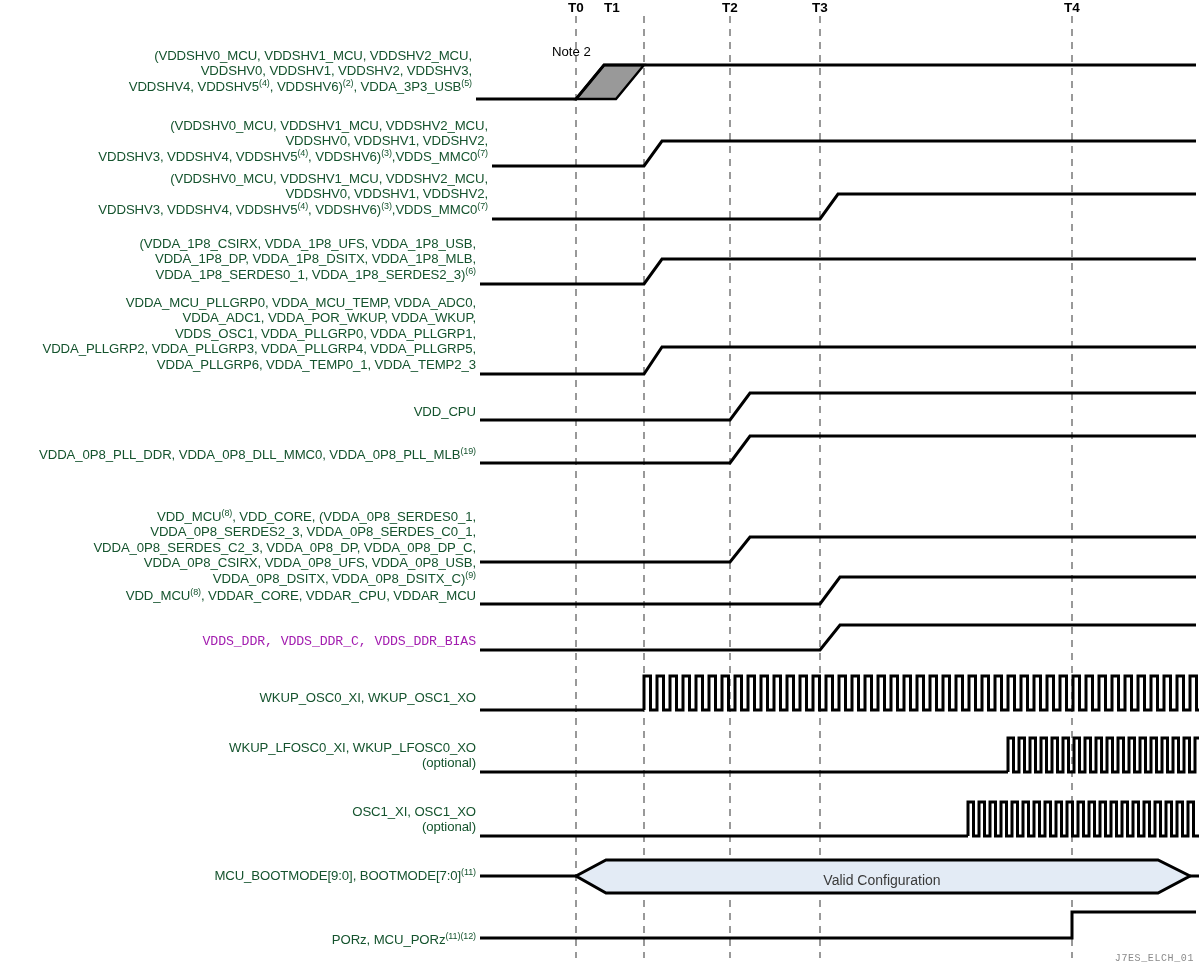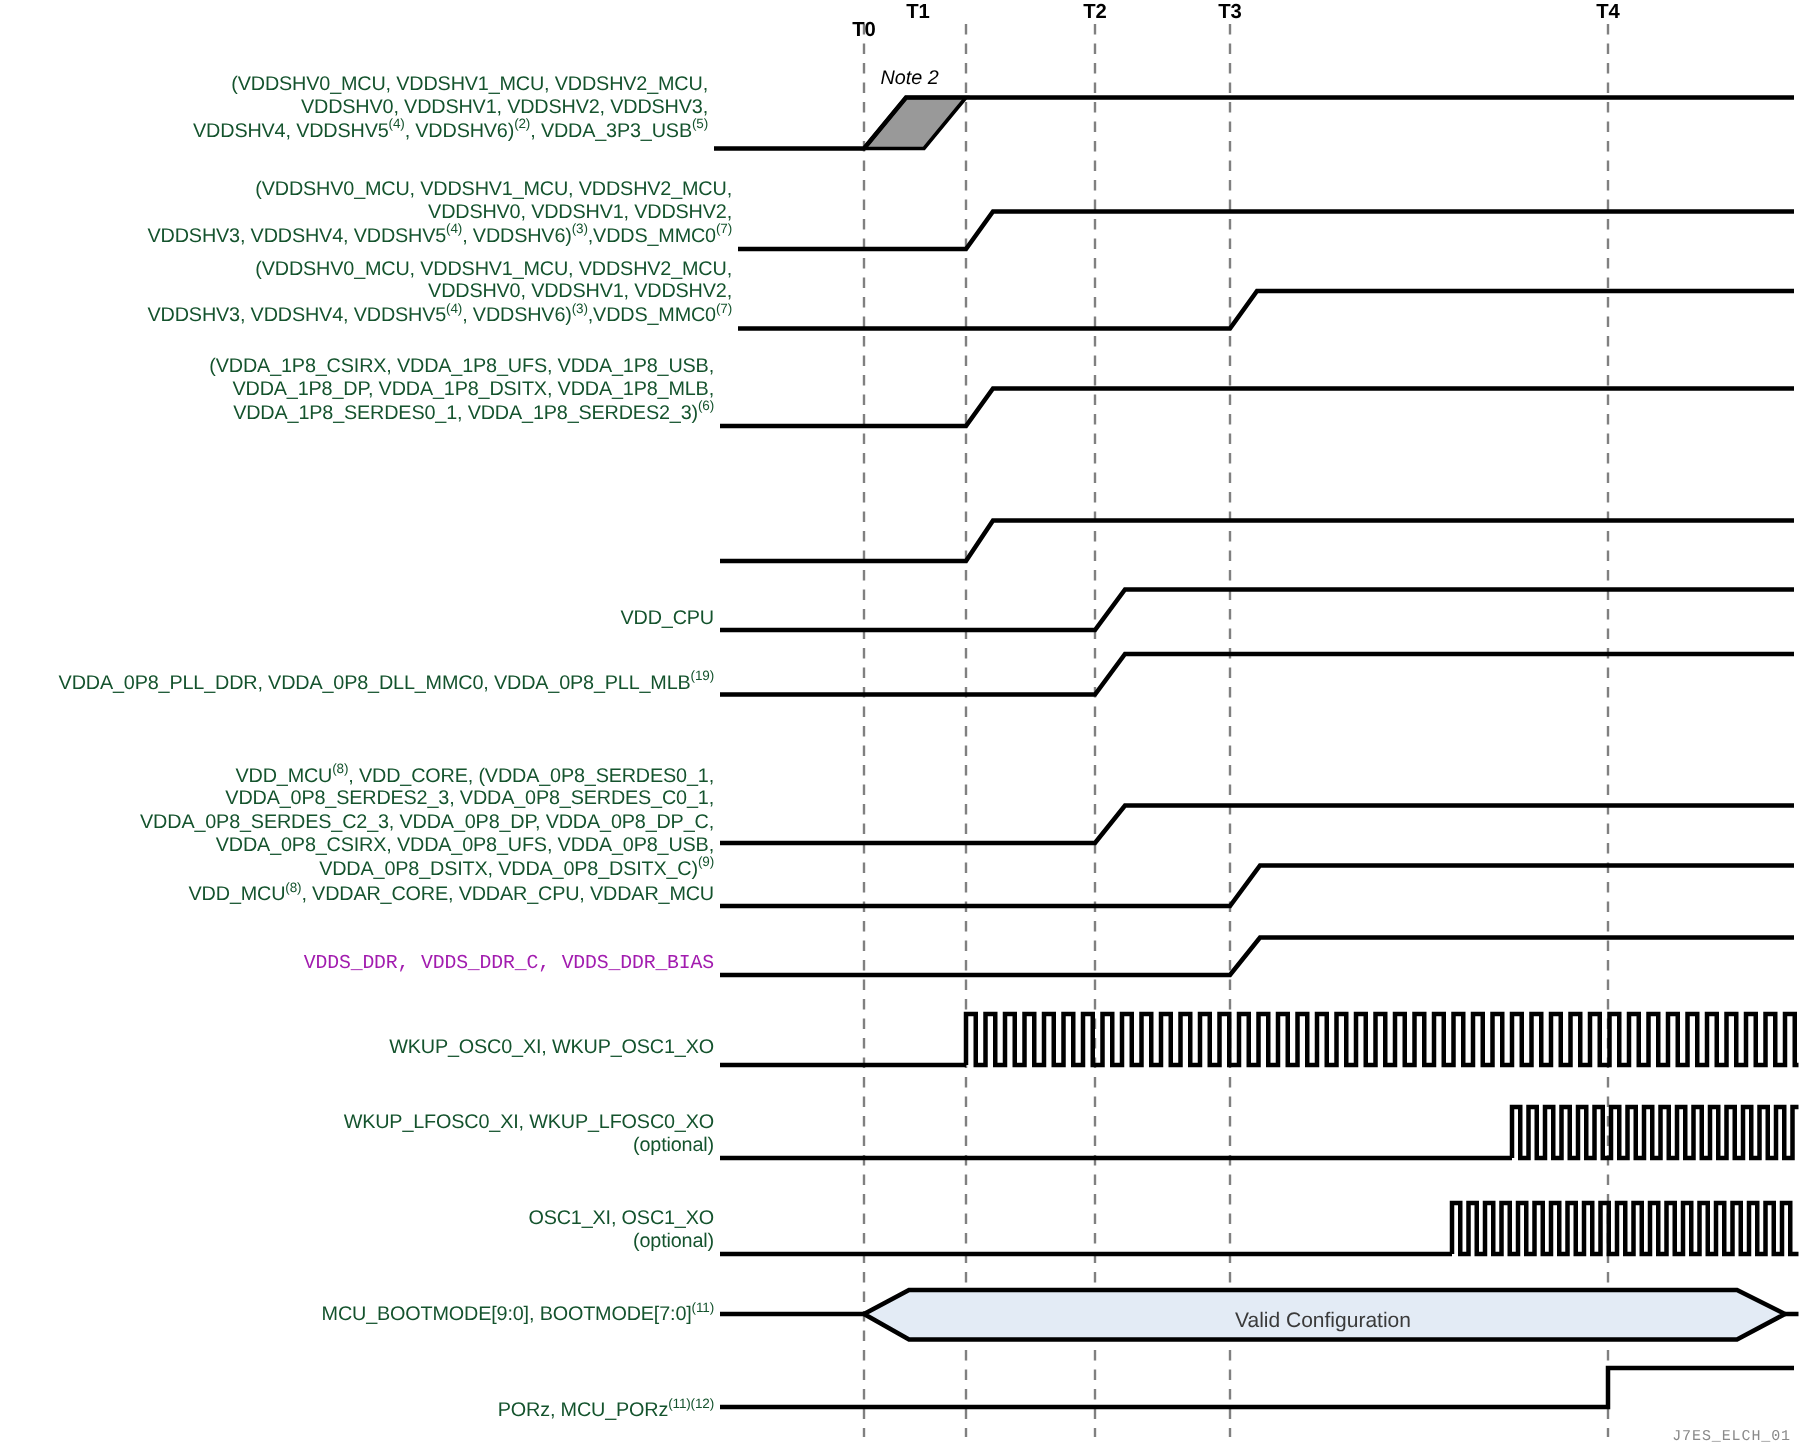--- a/index.html
+++ b/index.html
@@ -153,36 +153,37 @@
       <path d="M1190,876 L1199,876" fill="none" stroke="#000000" stroke-width="3"></path>
       <text class="hex-text" x="882" y="881" text-anchor="middle" dominant-baseline="middle">Valid Configuration</text>
     </g>
 
     <g fill="none" stroke="#000000" stroke-width="3">
       <path d="M480,938 L1072,938 L1072,912 L1196,912"></path>
     </g>
 
   </svg>
 
-  <div class="time-tick-label" style="left:556px; top:0px; width:40px;margin-top:12px;">T0</div>
+  <div class="time-tick-label" style="left:556px; top:0px; width:40px;">T0</div>
   <div class="time-tick-label" style="left:592px; top:0px; width:40px;">T1</div>
   <div class="time-tick-label" style="left:710px; top:0px; width:40px;">T2</div>
   <div class="time-tick-label" style="left:800px; top:0px; width:40px;">T3</div>
   <div class="time-tick-label" style="left:1052px; top:0px; width:40px;">T4</div>
 
-  <div class="note-label" style="left:587px; top:44px;font-style:italic;">Note 2</div>
+  <div class="note-label" style="left:552px; top:44px;">Note 2</div>
 
   <div class="row-label" style="left:60px; top:48px; width:412px;">(VDDSHV0_MCU, VDDSHV1_MCU, VDDSHV2_MCU,<br>VDDSHV0, VDDSHV1, VDDSHV2, VDDSHV3,<br>VDDSHV4, VDDSHV5<span class="sup">(4)</span>, VDDSHV6)<span class="sup">(2)</span>, VDDA_3P3_USB<span class="sup">(5)</span></div>
 
   <div class="row-label" style="left:60px; top:118px; width:428px;">(VDDSHV0_MCU, VDDSHV1_MCU, VDDSHV2_MCU,<br>VDDSHV0, VDDSHV1, VDDSHV2,<br>VDDSHV3, VDDSHV4, VDDSHV5<span class="sup">(4)</span>, VDDSHV6)<span class="sup">(3)</span>,VDDS_MMC0<span class="sup">(7)</span></div>
 
   <div class="row-label" style="left:60px; top:171px; width:428px;">(VDDSHV0_MCU, VDDSHV1_MCU, VDDSHV2_MCU,<br>VDDSHV0, VDDSHV1, VDDSHV2,<br>VDDSHV3, VDDSHV4, VDDSHV5<span class="sup">(4)</span>, VDDSHV6)<span class="sup">(3)</span>,VDDS_MMC0<span class="sup">(7)</span></div>
 
   <div class="row-label" style="left:60px; top:236px; width:416px;">(VDDA_1P8_CSIRX, VDDA_1P8_UFS, VDDA_1P8_USB,<br>VDDA_1P8_DP, VDDA_1P8_DSITX, VDDA_1P8_MLB,<br>VDDA_1P8_SERDES0_1, VDDA_1P8_SERDES2_3)<span class="sup">(6)</span></div>
 
+  <div class="row-label" style="left:0px; top:295px; width:476px;">VDDA_MCU_PLLGRP0, VDDA_MCU_TEMP, VDDA_ADC0,<br>VDDA_ADC1, VDDA_POR_WKUP, VDDA_WKUP,<br>VDDS_OSC1, VDDA_PLLGRP0, VDDA_PLLGRP1,<br>VDDA_PLLGRP2, VDDA_PLLGRP3, VDDA_PLLGRP4, VDDA_PLLGRP5,<br>VDDA_PLLGRP6, VDDA_TEMP0_1, VDDA_TEMP2_3</div>
 
   <div class="row-label" style="left:60px; top:404px; width:416px;">VDD_CPU</div>
 
   <div class="row-label" style="left:0px; top:447px; width:476px;">VDDA_0P8_PLL_DDR, VDDA_0P8_DLL_MMC0, VDDA_0P8_PLL_MLB<span class="sup">(19)</span></div>
 
   <div class="row-label" style="left:40px; top:485px; width:436px;margin-top:24px;">VDD_MCU<span class="sup">(8)</span>, VDD_CORE, (VDDA_0P8_SERDES0_1,<br>VDDA_0P8_SERDES2_3, VDDA_0P8_SERDES_C0_1,<br>VDDA_0P8_SERDES_C2_3, VDDA_0P8_DP, VDDA_0P8_DP_C,<br>VDDA_0P8_CSIRX, VDDA_0P8_UFS, VDDA_0P8_USB,<br>VDDA_0P8_DSITX, VDDA_0P8_DSITX_C)<span class="sup">(9)</span></div>
 
   <div class="row-label" style="left:60px; top:588px; width:416px;">VDD_MCU<span class="sup">(8)</span>, VDDAR_CORE, VDDAR_CPU, VDDAR_MCU</div>
 
   <div class="row-label muted" style="left:60px; top:634px; width:416px;">VDDS_DDR, VDDS_DDR_C, VDDS_DDR_BIAS</div>

